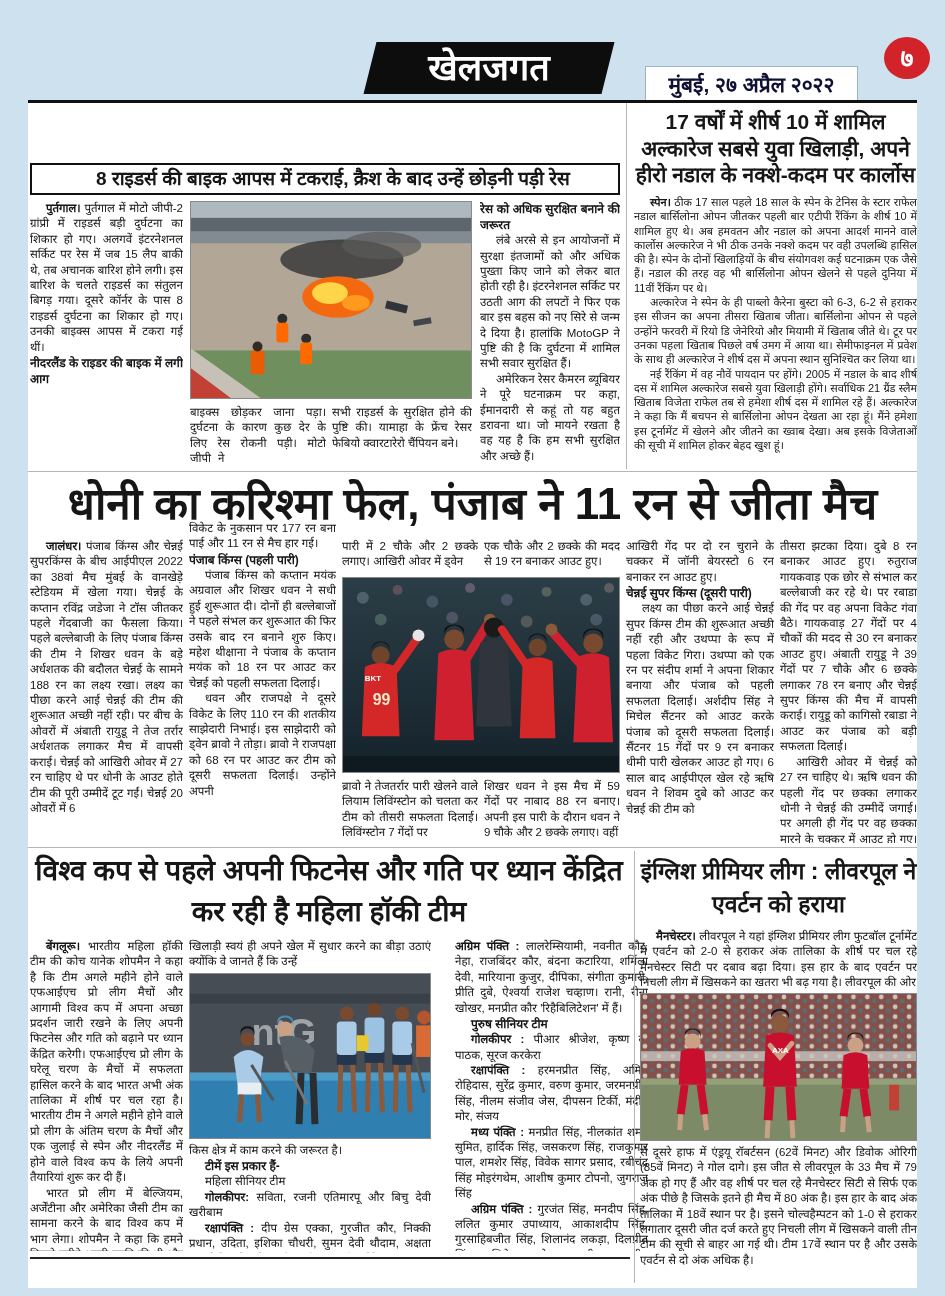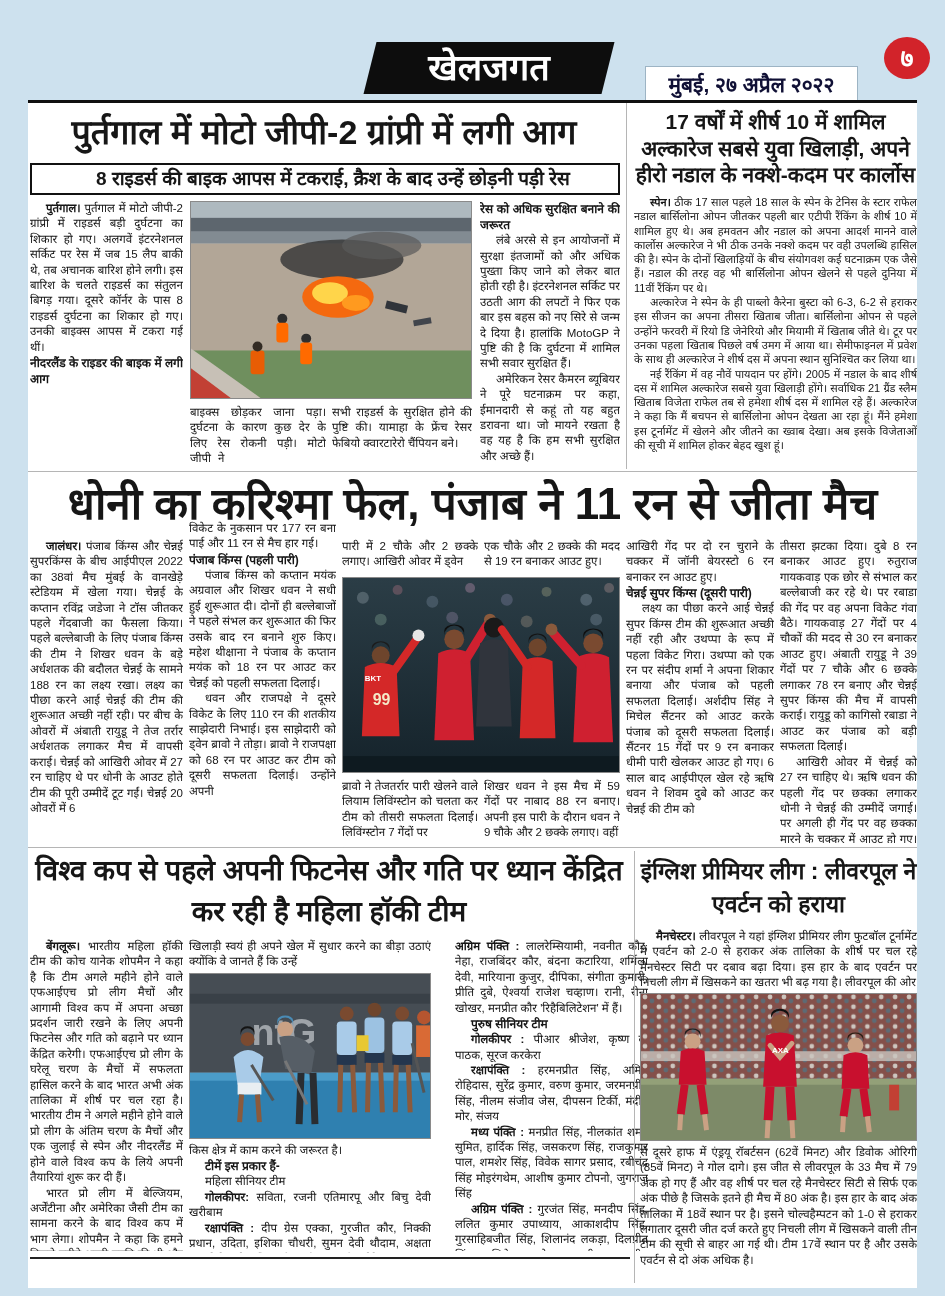--- a/index.html
+++ b/index.html
@@ -90,21 +90,20 @@
 <div id="page">
 
   <div id="sectionbox">
       <span>खेलजगत</span>
     </div>
   <div id="datebox">मुंबई, २७ अप्रैल २०२२</div>
   <div id="pagenum">७</div>
 
   <div id="content">
 
-    <div id="moto-hl">पुर्तगाल में मोटो जीपी-2 ग्रांप्री में लगी आग</div>
     <div id="moto-sub">8 राइडर्स की बाइक आपस में टकराई, क्रैश के बाद उन्हें छोड़नी पड़ी रेस</div>
 
     <div id="m-col1" class="col">
       <p><span class="dl">पुर्तगाल।</span> <span>पुर्तगाल में मोटो जीपी-2 ग्रांप्री में राइडर्स बड़ी दुर्घटना का शिकार हो गए। अलगवें इंटरनेशनल सर्किट पर रेस में जब 15 लैप बाकी थे, तब अचानक बारिश होने लगी। इस बारिश के चलते राइडर्स का संतुलन बिगड़ गया। दूसरे कॉर्नर के पास 8 राइडर्स दुर्घटना का शिकार हो गए। उनकी बाइक्स आपस में टकरा गई थीं।</span></p>
       <p class="ni subhd">नीदरलैंड के राइडर की बाइक में लगी आग</p>
     </div>
 
     <figure id="m-img" class="photo">
       <svg viewBox="0 0 282 198" preserveAspectRatio="none">
         <rect width="282" height="52" fill="#aeb9bf"></rect>

